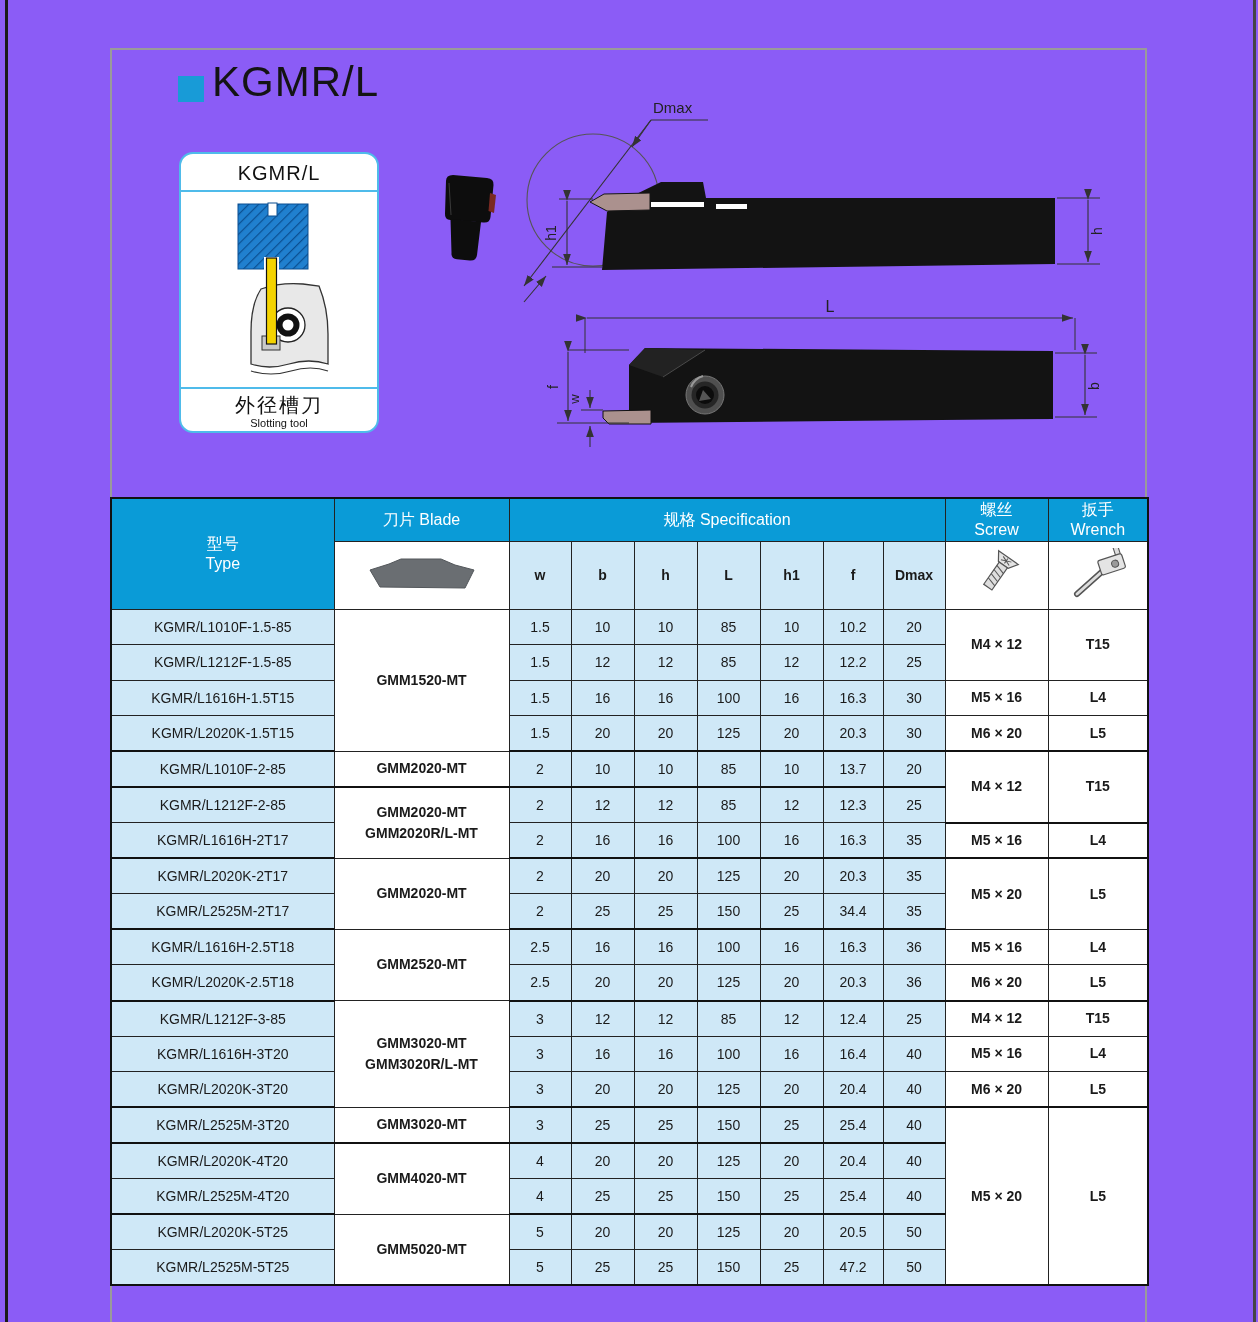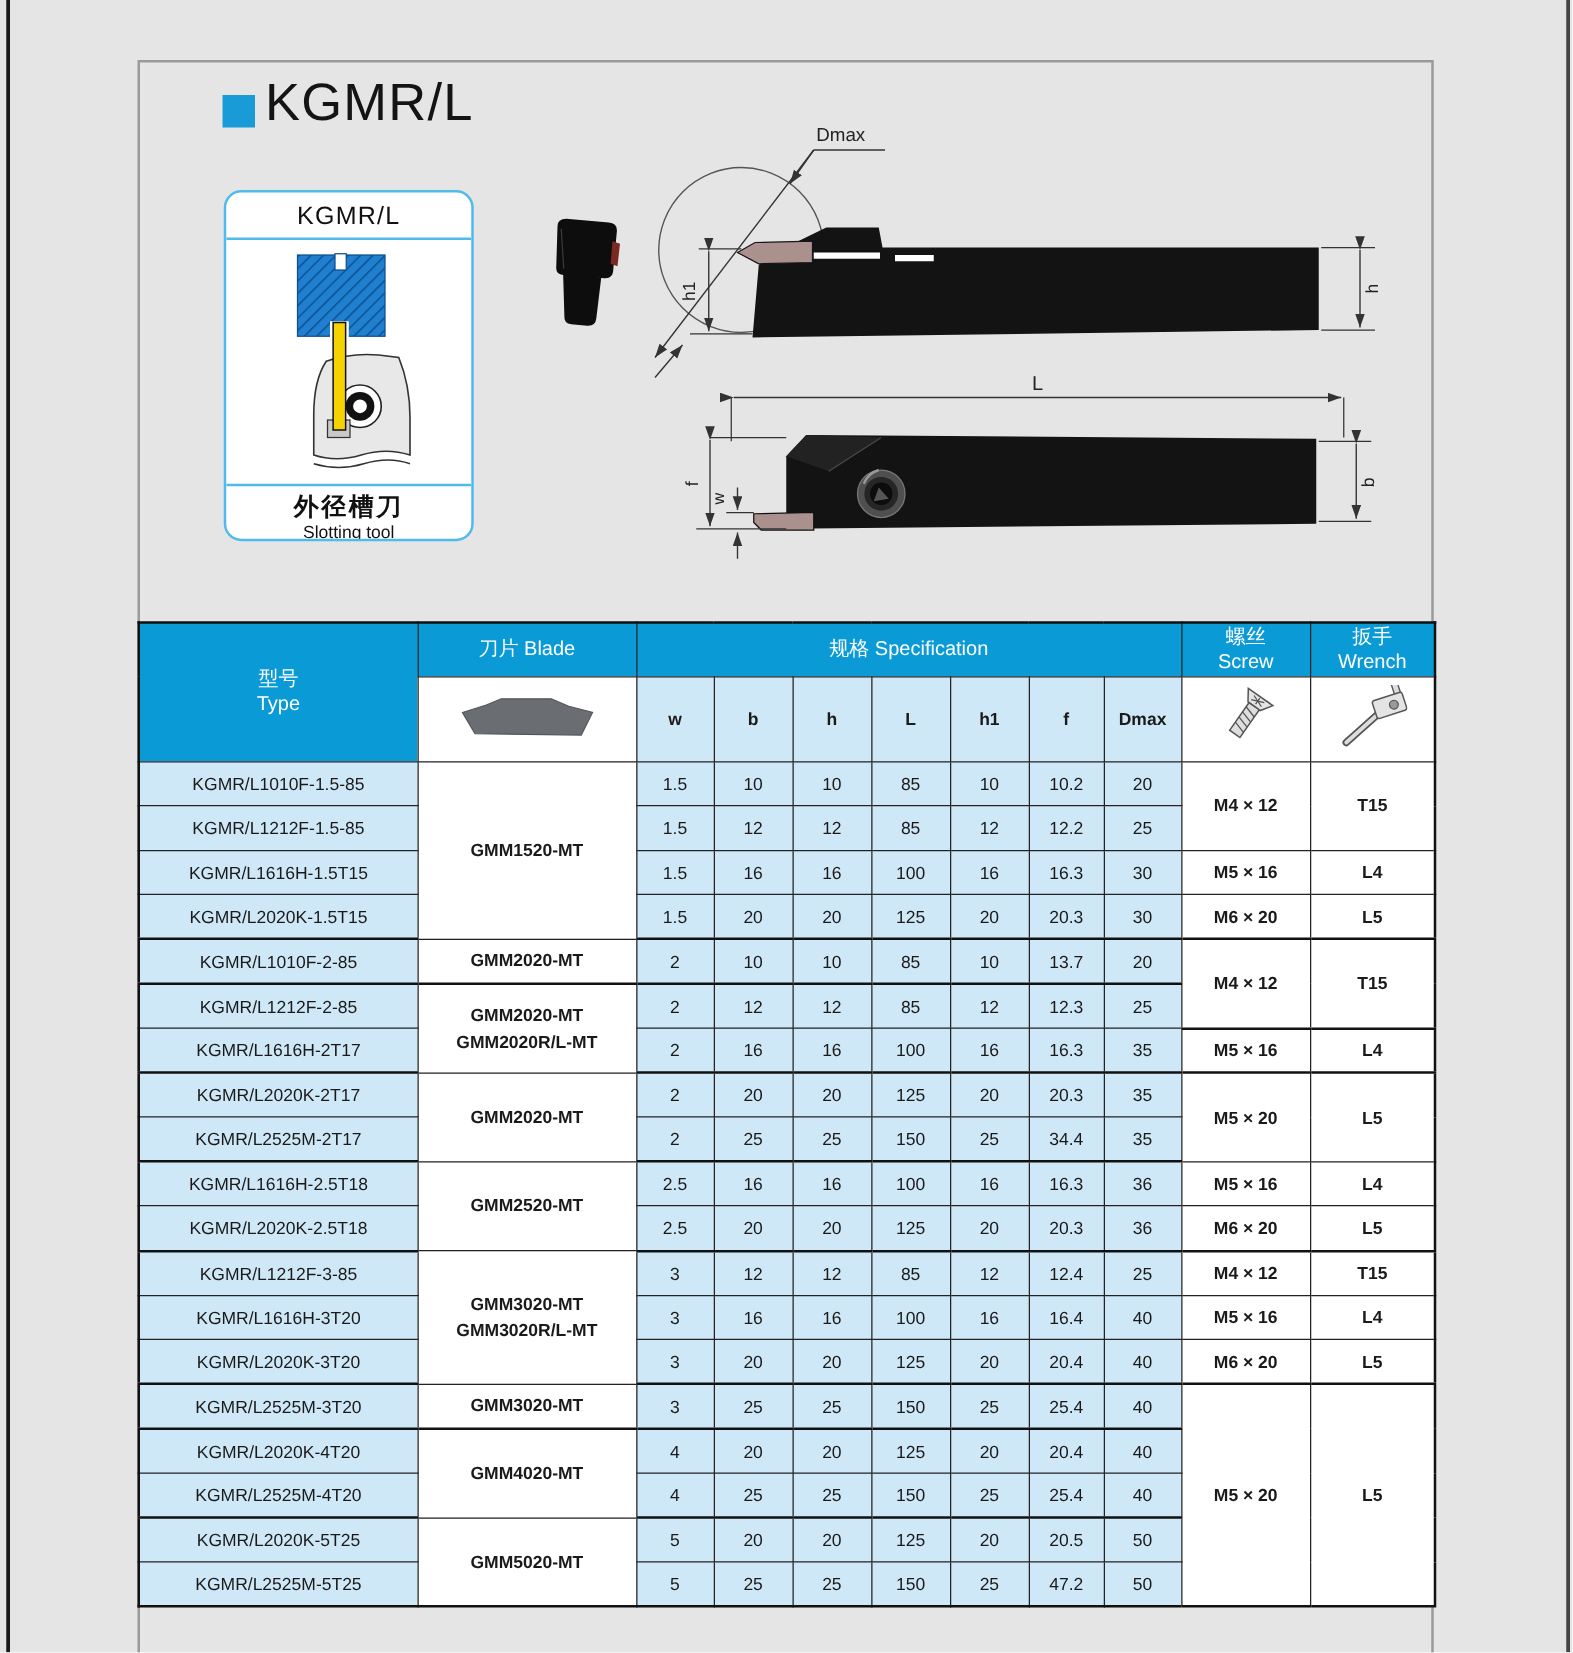--- a/index.html
+++ b/index.html
@@ -1,36 +1,36 @@
 <!DOCTYPE html>
 <html><head>
 <meta charset="utf-8">
 <style>
   * { margin:0; padding:0; box-sizing:border-box; }
   html,body { background:#fff; }
   body { font-family:"Liberation Sans", sans-serif; color:#1a1a1a; }
-  #page { position:relative; width:1258px; height:1322px; background:#e5e5e5; overflow:hidden; }
+  #page { position:relative; width:1258px; height:1322px; background:#8b5cf6; overflow:hidden; }
 
   .edge-left  { position:absolute; left:5px; top:0; width:3px; height:1322px; background:#1a1a1a; }
   .edge-right { position:absolute; left:1253px; top:0; width:3px; height:1322px; background:#444; }
   .content-box{ position:absolute; left:110px; top:48px; width:1037px; height:1290px; border:2px solid #9a9a9a; }
 
   
   .title-square { position:absolute; left:178px; top:76px; width:26px; height:26px; background:#189bd7; }
   .page-title   { position:absolute; left:212px; top:58px; font-size:42px; font-weight:500; letter-spacing:1px; color:#141414; }
 
   
   .info-card { position:absolute; left:179px; top:152px; width:200px; height:281px;
                border:2px solid #4fbbea; border-radius:14px; background:#fff; overflow:hidden; }
   .card-title { height:38px; line-height:38px; text-align:center; font-size:20px; letter-spacing:1px;
                 border-bottom:2px solid #4fbbea; color:#111; }
   .card-diagram { height:195px; }
   .card-foot { border-top:2px solid #4fbbea; text-align:center; padding-top:3px; }
-  .card-foot .cn { font-size:20px; letter-spacing:2px; color:#111;font-weight:bold; }
-  .card-foot .en { font-size:14px; margin-top:-2px; color:#111; }
+  .card-foot .cn { font-size:20px; letter-spacing:2px; color:#111; }
+  .card-foot .en { font-size:11px; margin-top:-2px; color:#111; }
 
   .abs { position:absolute; }
 
   
   table.spec { position:absolute; left:110px; top:497px; width:1037px; border-collapse:collapse;
                table-layout:fixed; border:2px solid #111; font-size:14px; }
   table.spec th, table.spec td { border:1px solid #222; text-align:center; vertical-align:middle; padding:0; }
   thead tr.hr1 { height:43px; }
   thead tr.hr2 { height:68px; }
   tbody tr { height:35.6px; }

